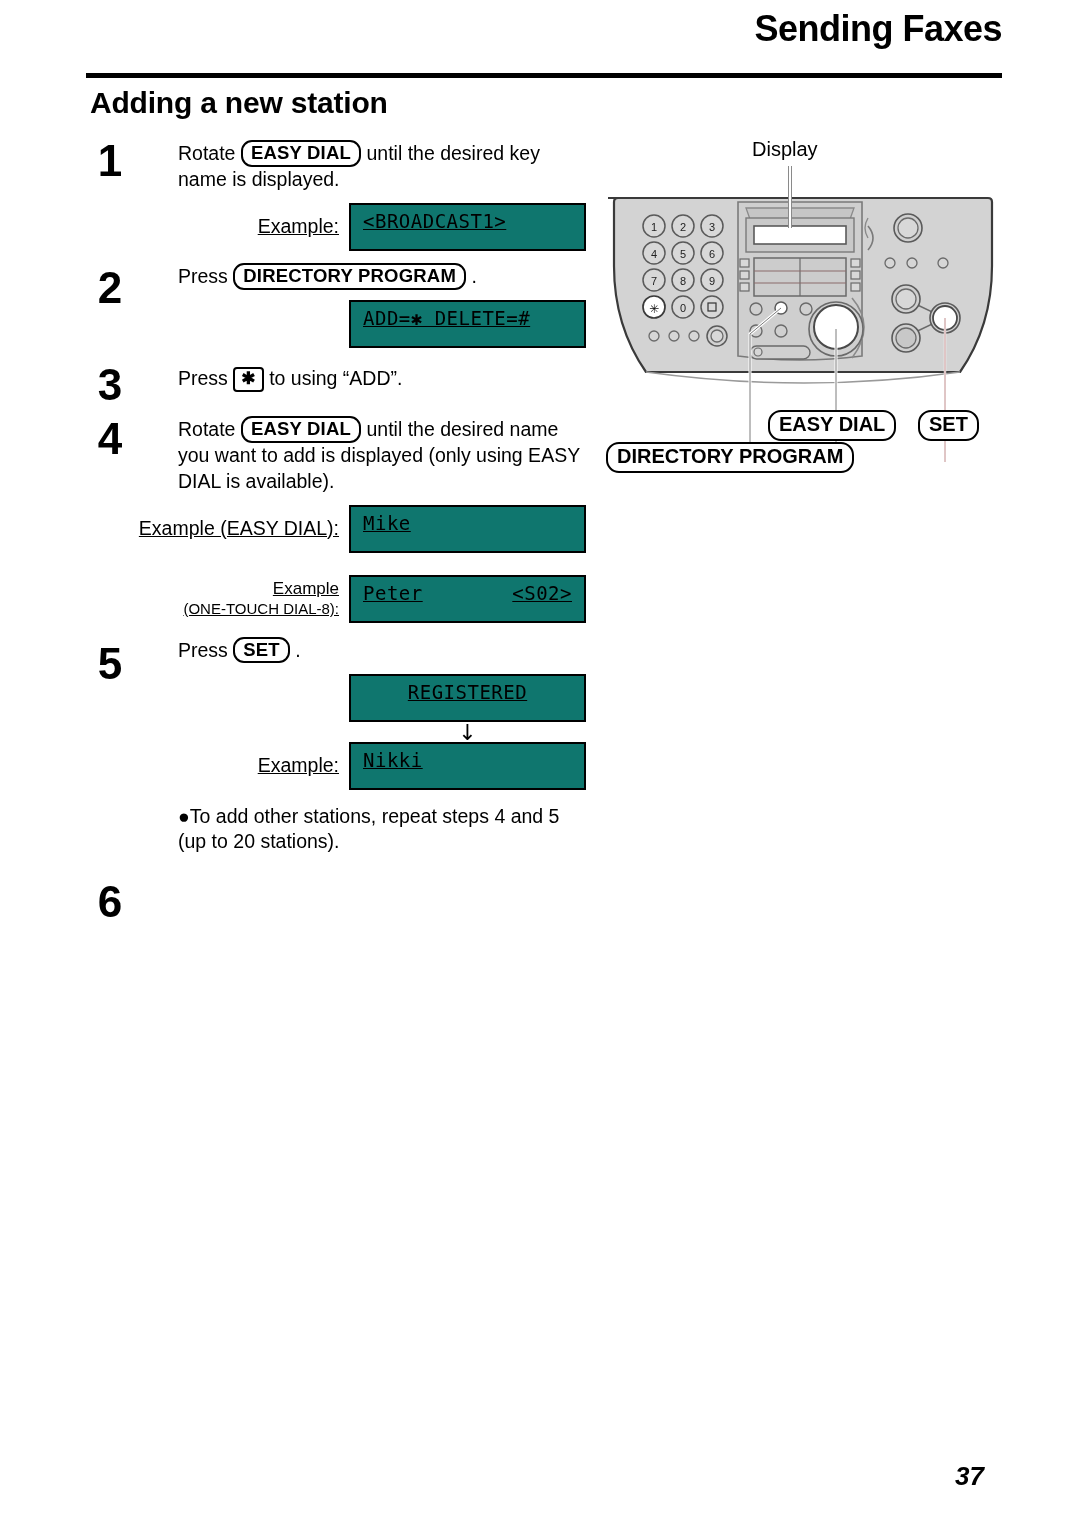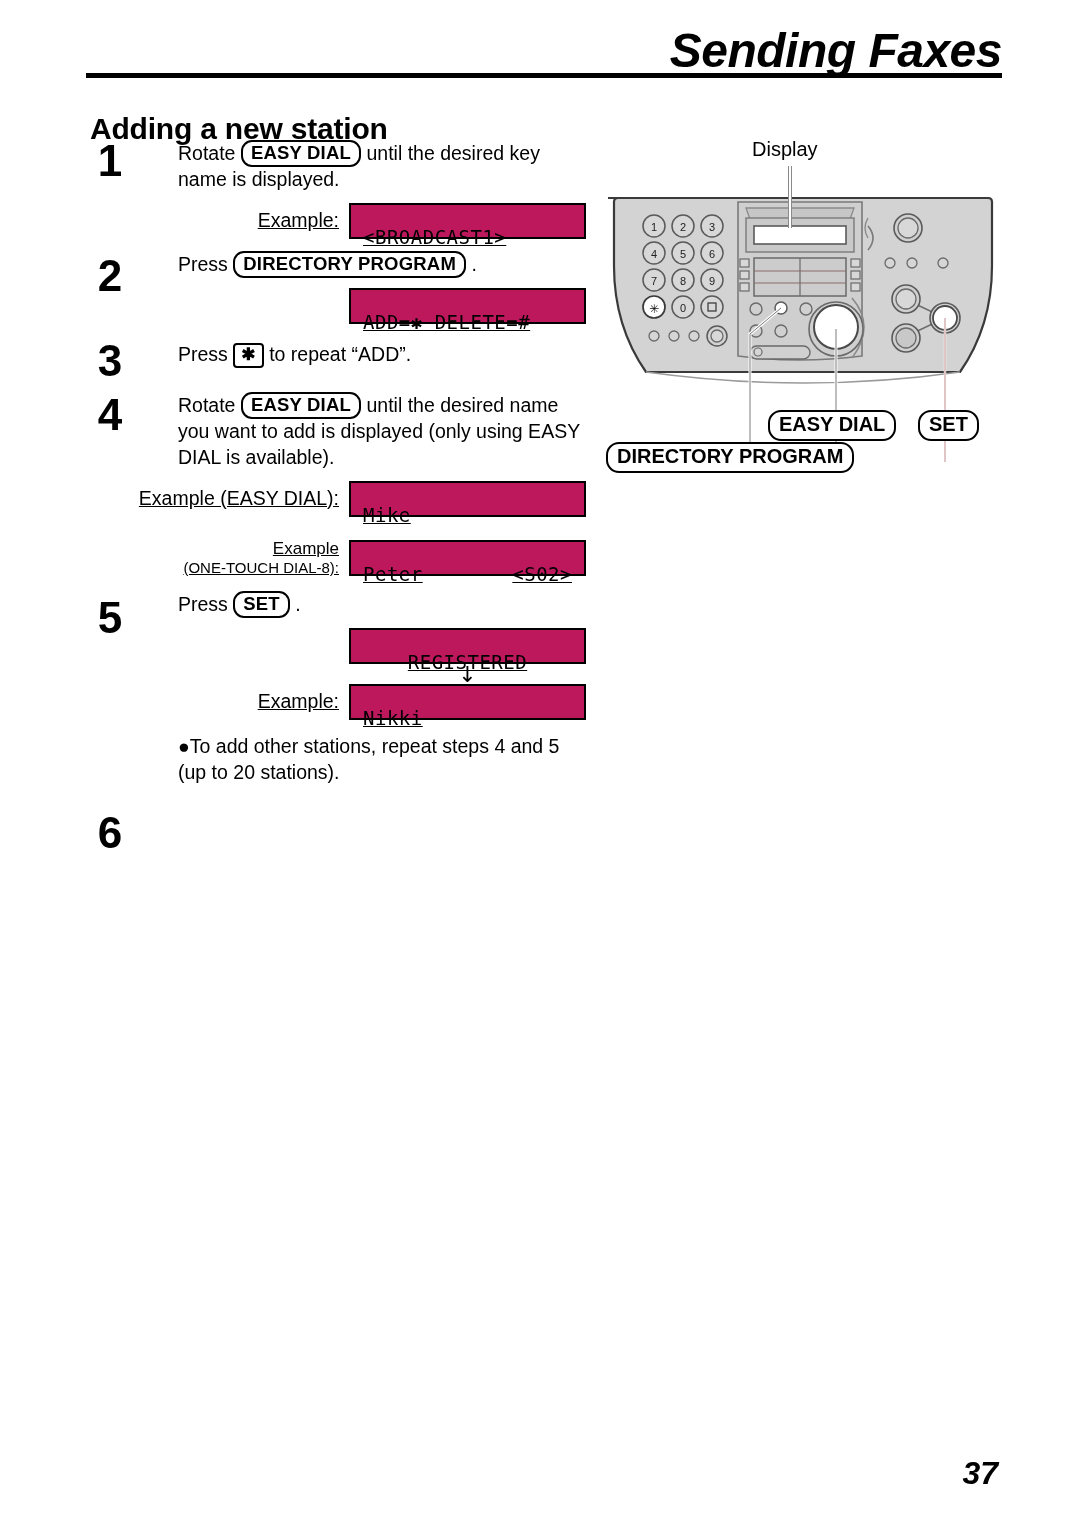--- a/index.html
+++ b/index.html
@@ -13,41 +13,40 @@
     position: relative;
     font-family: "Liberation Sans", sans-serif;
     color: #000000;
     overflow: hidden;
   }
 
   
   #header-title {
     position: absolute;
     right: 78px;
-    top: 23px;
-    font-size: 48px;
-    font-weight: bold;
-    font-style: italic;
+    top: 8px;
+    font-size: 36px;
+    font-weight: bold;
     letter-spacing: -0.5px;
     white-space: nowrap;
   }
   #header-rule {
     position: absolute;
     left: 86px;
     right: 78px;
     top: 73px;
     height: 5px;
     background: #000;
   }
 
   
   #section-heading {
     position: absolute;
     left: 90px;
-    top: 112px;
+    top: 86px;
     font-size: 30px;
     font-weight: bold;
     letter-spacing: -0.2px;
   }
 
   
   #steps {
     position: absolute;
     left: 86px;
     top: 140px;
@@ -89,27 +88,27 @@
   .keycap.sq {
     border-radius: 4px;
     padding: 0px 6px 1px 6px;
     font-size: 17px;
   }
 
   
   .lcd {
     box-sizing: border-box;
     border: 2px solid #000;
-    height: 36px;
+    height: 48px;
     line-height: 32px;
     font-family: "DejaVu Sans Mono", "Liberation Mono", monospace;
     font-size: 19px;
     letter-spacing: 0.5px;
-    padding: 16px 12px;
-    background: #be185d;
+    padding: 0 12px;
+    background: #0f766e;
     position: relative;
   }
   .lcd.center { text-align: center; }
   .lcd-row {
     display: flex;
     align-items: center;
     margin-top: 10px;
     text-decoration: underline;
   }
   .lcd-label {
@@ -177,23 +176,23 @@
     font-weight: bold;
     font-size: 20px;
     padding: 1px 9px 3px 9px;
     white-space: nowrap;
     z-index: 7;
   }
 
   
   #page-number {
     position: absolute;
-    right: 82px;
+    right: 96px;
     bottom: 34px;
-    font-size: 32px;
+    font-size: 26px;
     font-style: italic;
     font-weight: bold;
   }
 </style>
 </head>
 <body>
 
 <div id="header-title">Sending Faxes</div>
 <div id="header-rule"></div>
 
@@ -229,21 +228,21 @@
         </div>
       </div>
     </div>
   </div>
 
   <div class="step" style="margin-top:14px;">
     <div class="step-num" style="top:2px;">3</div>
     <div class="step-body" style="padding-top:4px;">
       <span>Press</span>
       <span class="keycap sq">✱</span>
-      <span>to repeat “ADD”.</span>
+      <span>to using “ADD”.</span>
     </div>
   </div>
 
   <div class="step" style="margin-top:24px;">
     <div class="step-num" style="top:2px;">4</div>
     <div class="step-body">
       <span>Rotate</span>
       <span class="keycap">EASY DIAL</span>
       <span>until the desired name you want to add is displayed (only using EASY DIAL is available).</span>
     </div>

